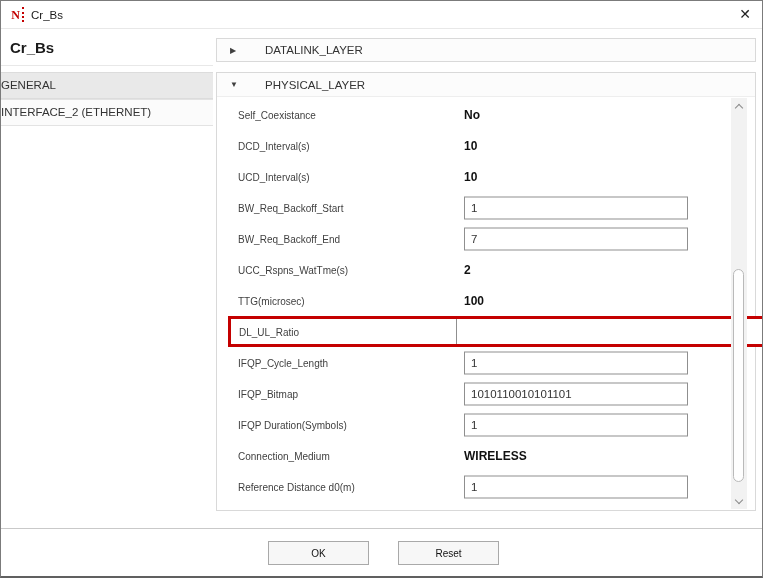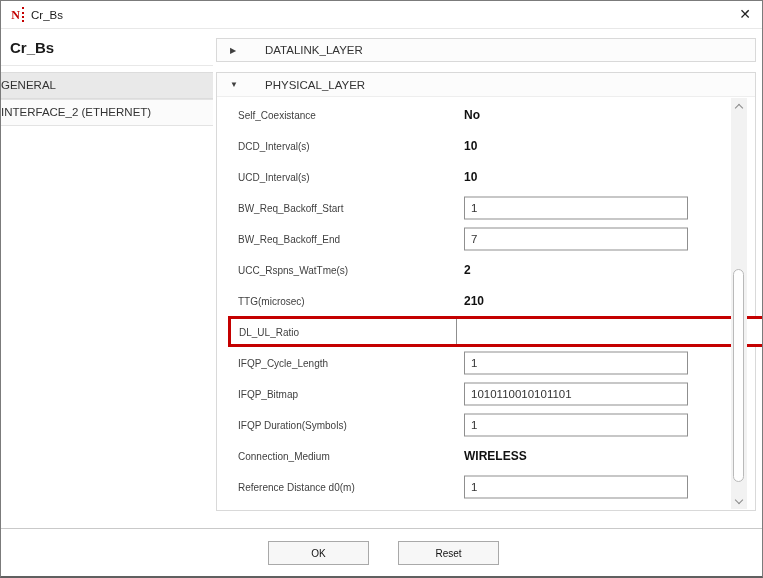--- a/index.html
+++ b/index.html
@@ -131,21 +131,21 @@
           <input class="pinput" value="7" style="">
         </div>
 
         <div class="prow">
           <span class="plabel">UCC_Rspns_WatTme(s)</span>
           <span class="pstatic">2</span>
         </div>
 
         <div class="prow">
           <span class="plabel">TTG(microsec)</span>
-          <span class="pstatic">210</span>
+          <span class="pstatic">100</span>
         </div>
 
         <div class="prow hl-row">
           <span class="plabel">DL_UL_Ratio</span>
           <div class="pselect">
             <span>1:1</span>
             <span class="caret"></span>
           </div>
         </div>
 

